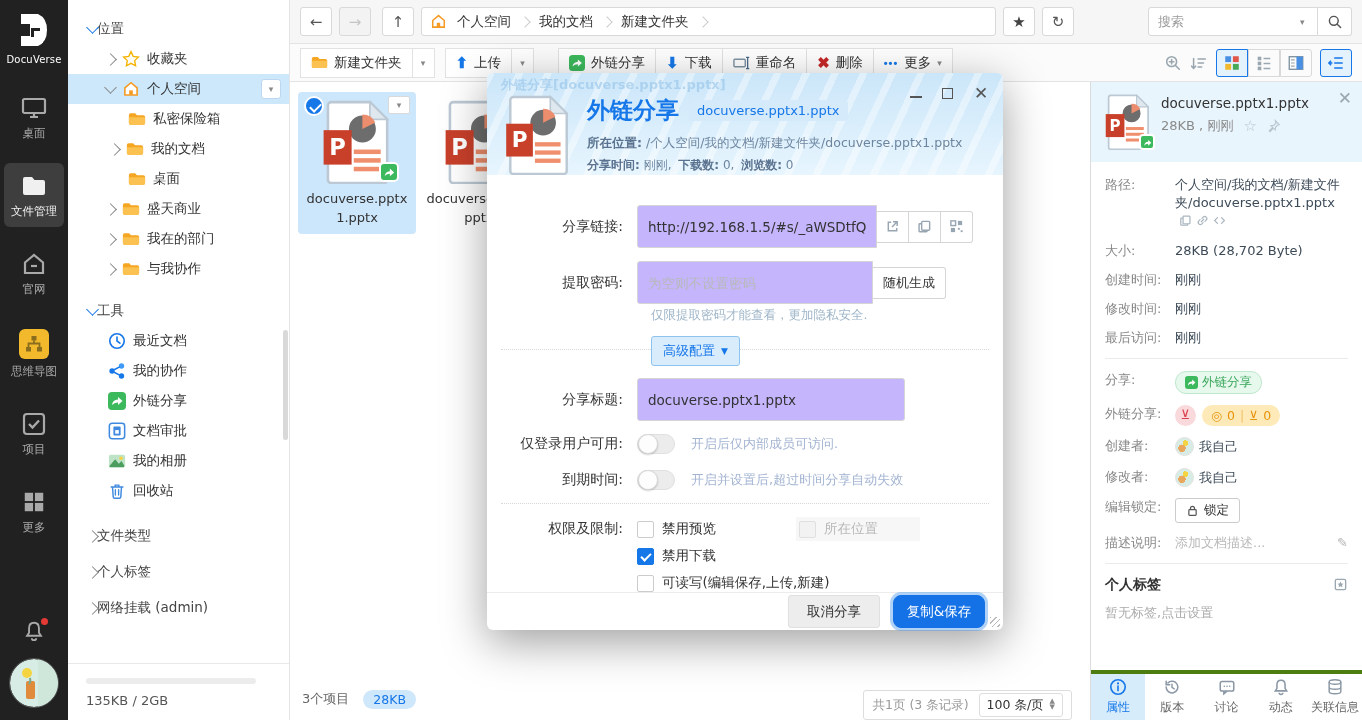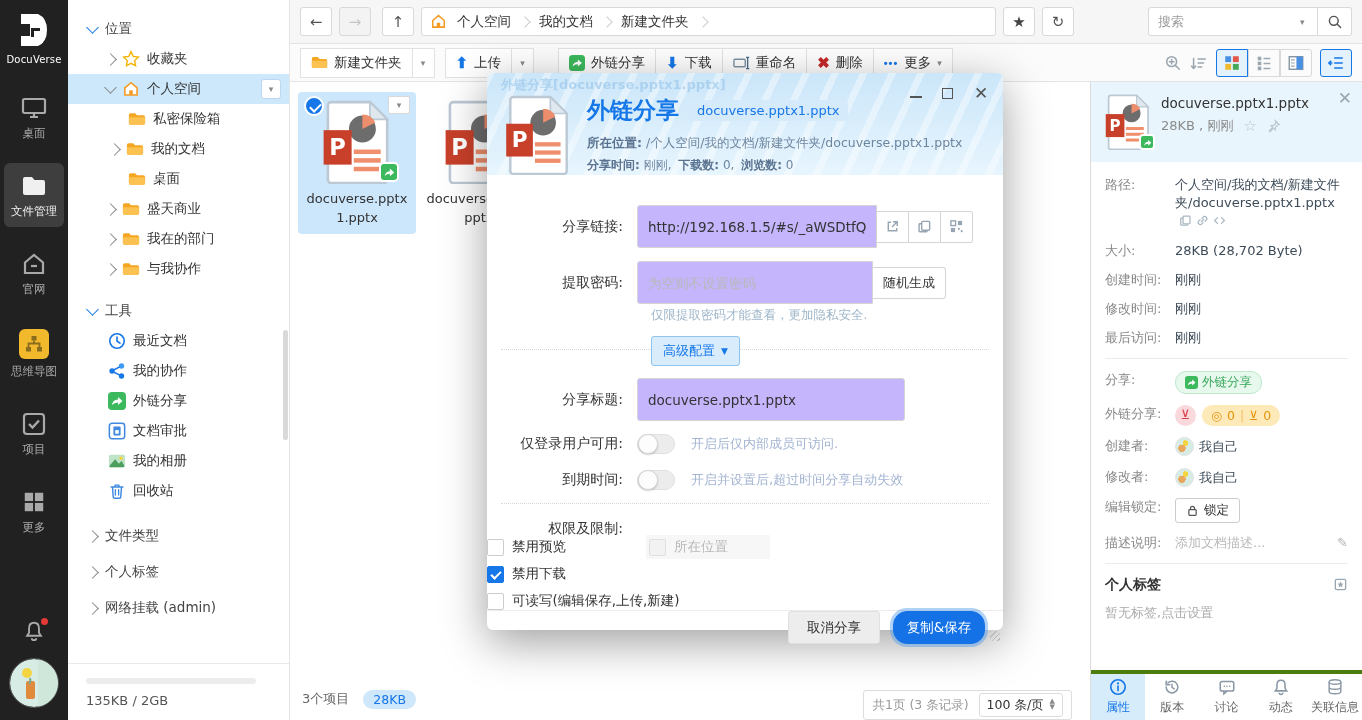--- a/index.html
+++ b/index.html
@@ -17,21 +17,21 @@
   .rail-item span.lbl { font-size:11.5px; }
   .rail-item.active { background:#3e3e3e; color:#f0f0f0; }
   .ric.mindmap { background:#f2b92c; border-radius:6px; width:30px; height:30px; }
   .rail-bell { margin-top:auto; position:relative; margin-bottom:16px; }
   .rail-bell .dot { position:absolute; top:-2px; right:-3px; width:7px; height:7px; border-radius:50%; background:#e53935; }
   .avatar { width:50px; height:50px; border-radius:50%; margin-bottom:12px; overflow:hidden; border:1px solid #555; }
 
   
   .tree { width:222px; background:#fff; border-right:1px solid #e4e4e4; display:flex; flex-direction:column; flex-shrink:0; position:relative; }
   .tree-scroll { flex:1; padding-top:14px; overflow:hidden; position:relative; }
-  .sec { height:30px; display:flex; align-items:center; padding-left:20px; gap:8px; color:#444; font-size:13.5px; cursor:pointer; }
+  .sec { height:30px; display:flex; align-items:center; padding-left:20px; color:#444; font-size:13.5px; cursor:pointer; }
   .chev { width:9px; height:9px; border-right:1.6px solid #888; border-bottom:1.6px solid #888; display:inline-block; flex-shrink:0; }
   .chev.down { transform:rotate(45deg); margin-top:-4px; }
   .chev.right { transform:rotate(-45deg); }
   .chev.blue { border-color:#1677e8; }
   .titem { height:30px; display:flex; align-items:center; gap:7px; padding-left:20px; font-size:13.5px; color:#333; cursor:pointer; position:relative; }
   .titem .chev { margin-right:0; }
   .titem .ic { width:18px; height:18px; flex-shrink:0; display:flex; align-items:center; justify-content:center; }
   .titem.lv2 { padding-left:38px; }
   .titem.child { padding-left:60px; }
   .titem.selected { background:#cde8fb; }
@@ -165,33 +165,33 @@
   .hint { margin:-7px 0 10px 164px; font-size:12.5px; color:#9fb6c9; }
   .advrow { position:relative; height:30px; margin-bottom:14px; }
   .advrow::before { content:""; position:absolute; left:14px; right:14px; top:50%; border-top:1px dotted #d8d8d8; }
   .advbtn { position:absolute; left:164px; top:2px; background:#d9ecfc; border:1px solid #8fc3ef; color:#1677e8; border-radius:3px; padding:5px 11px; font-size:13px; cursor:pointer; display:flex; align-items:center; gap:6px; font-family:inherit; }
   .advbtn .cdn { font-size:9px; }
   .titleinp { width:268px; }
   .toggle { width:38px; height:20px; border-radius:10px; background:#ececec; border:1px solid #e0e0e0; position:relative; cursor:pointer; flex-shrink:0; }
   .toggle .knob { position:absolute; left:0; top:-1px; width:20px; height:20px; border-radius:50%; background:#fdfdfd; border:1px solid #d8d8d8; box-shadow:0 1px 2px rgba(0,0,0,.2); }
   .thint { margin-left:16px; font-size:13px; color:#a3b4d2; }
   .dotted2 { border-top:1px dotted #d8d8d8; margin:6px 14px 16px; }
-  .permwrap { display:flex; align-items:flex-start;flex-direction:column; }
+  .permwrap { display:flex; align-items:flex-start; }
   .permopts { display:flex; flex-direction:column; gap:9px; }
   .permrow1 { display:flex; align-items:center; }
   .cbx { display:flex; align-items:center; gap:8px; font-size:13.5px; color:#333; cursor:pointer; }
   .box { width:17px; height:17px; border:1px solid #ccc; border-radius:2px; background:#fff; position:relative; flex-shrink:0; }
   .box.checked { background:#1677e8; border-color:#1677e8; }
   .box.checked::after { content:""; position:absolute; left:5px; top:2px; width:4px; height:8px; border-right:2px solid #fff; border-bottom:2px solid #fff; transform:rotate(45deg); }
   .cbx.disabled { color:#b8b8b8; background:#f7f7f7; padding:3px 42px 3px 3px; margin:-3px 0 -3px -3px; }
   .cbx.disabled .box { background:#f2f2f2; border-color:#e0e0e0; }
   .permcol1 { width:162px; }
   .dlg-foot { height:58px; border-top:1px solid #ececec; display:flex; align-items:center; justify-content:flex-end; gap:13px; padding:0 18px; position:relative; }
   .btn-cancel { width:92px; height:33px; background:#ededed; border:1px solid #e0e0e0; border-radius:3px; color:#333; font-size:13.5px; cursor:pointer; font-family:inherit; }
-  .btn-save { width:92px; height:33px; background:#1472e6; border:1px solid #1472e6; border-radius:14px; color:#fff; font-size:13.5px; cursor:pointer; box-shadow:0 0 0 3px rgba(80,155,235,.45); font-family:inherit; }
+  .btn-save { width:92px; height:33px; background:#1472e6; border:1px solid #1472e6; border-radius:8px; color:#fff; font-size:13.5px; cursor:pointer; box-shadow:0 0 0 3px rgba(80,155,235,.45); font-family:inherit; }
   .grip { position:absolute; right:3px; bottom:3px; width:10px; height:10px; background:repeating-linear-gradient(135deg,#bbb 0 1px, transparent 1px 4px); cursor:nwse-resize; }
 
   svg { display:block; }
 </style>
 </head>
 <body>
 
 <svg width="0" height="0" style="position:absolute">
   <symbol id="i-ppt" viewBox="0 0 64 78">
     <path d="M8 2 h36 L60 18 v56 a3 3 0 0 1 -3 3 H8 a3 3 0 0 1 -3 -3 V5 a3 3 0 0 1 3 -3 Z" fill="#fff" stroke="#bcc9d4" stroke-width="2.4"></path>

